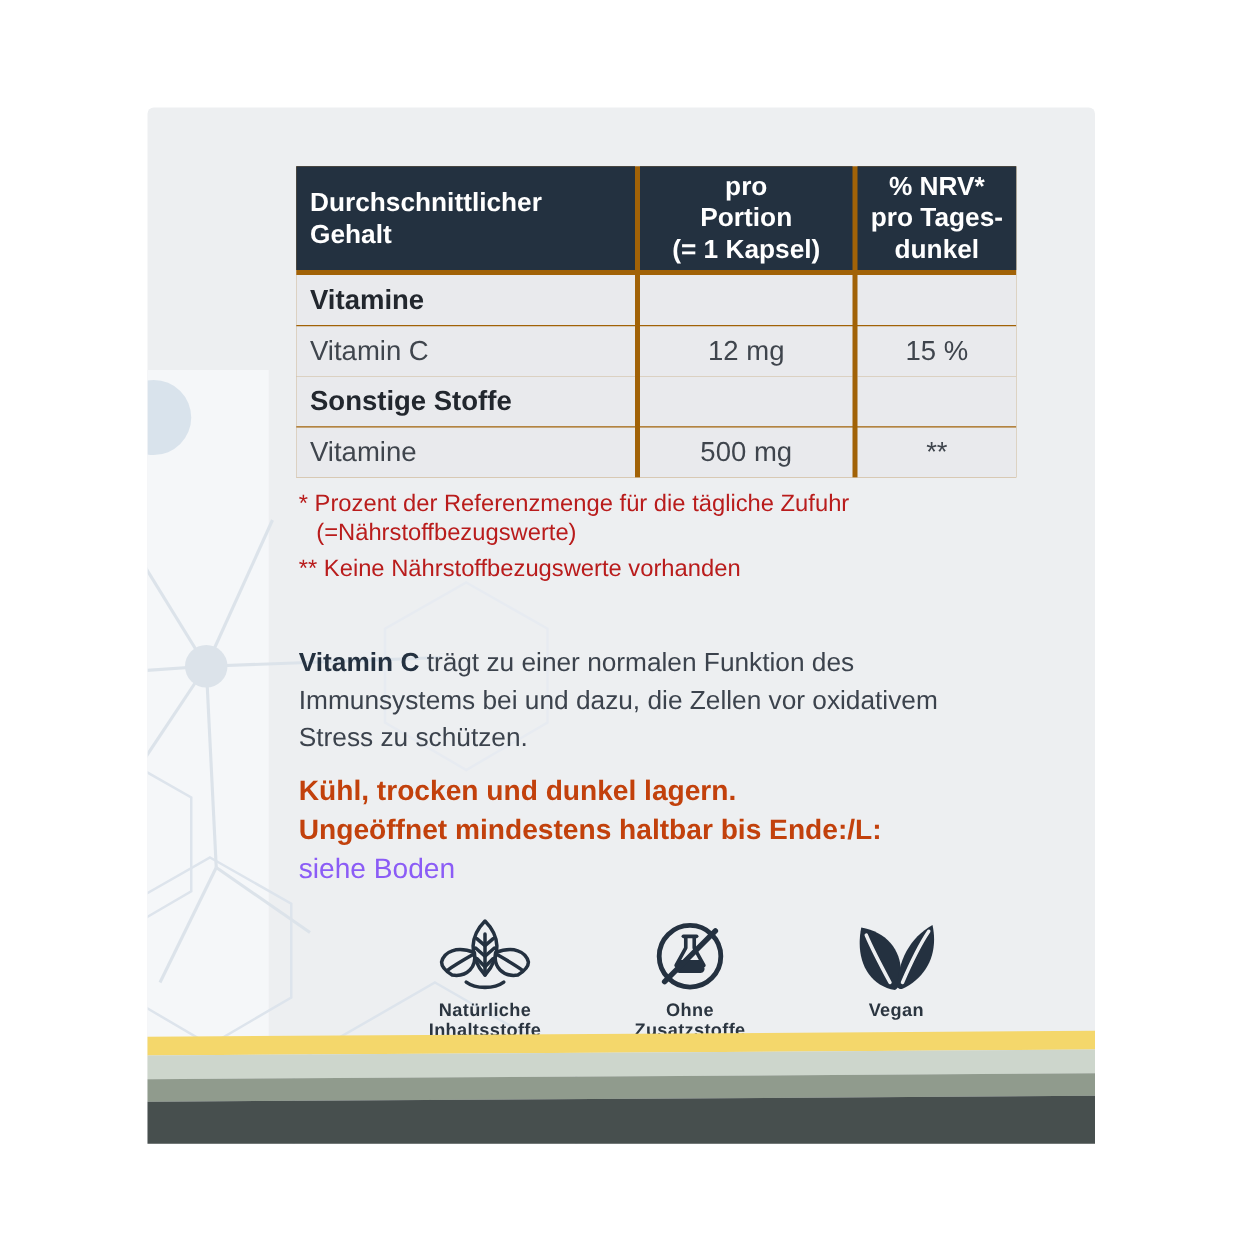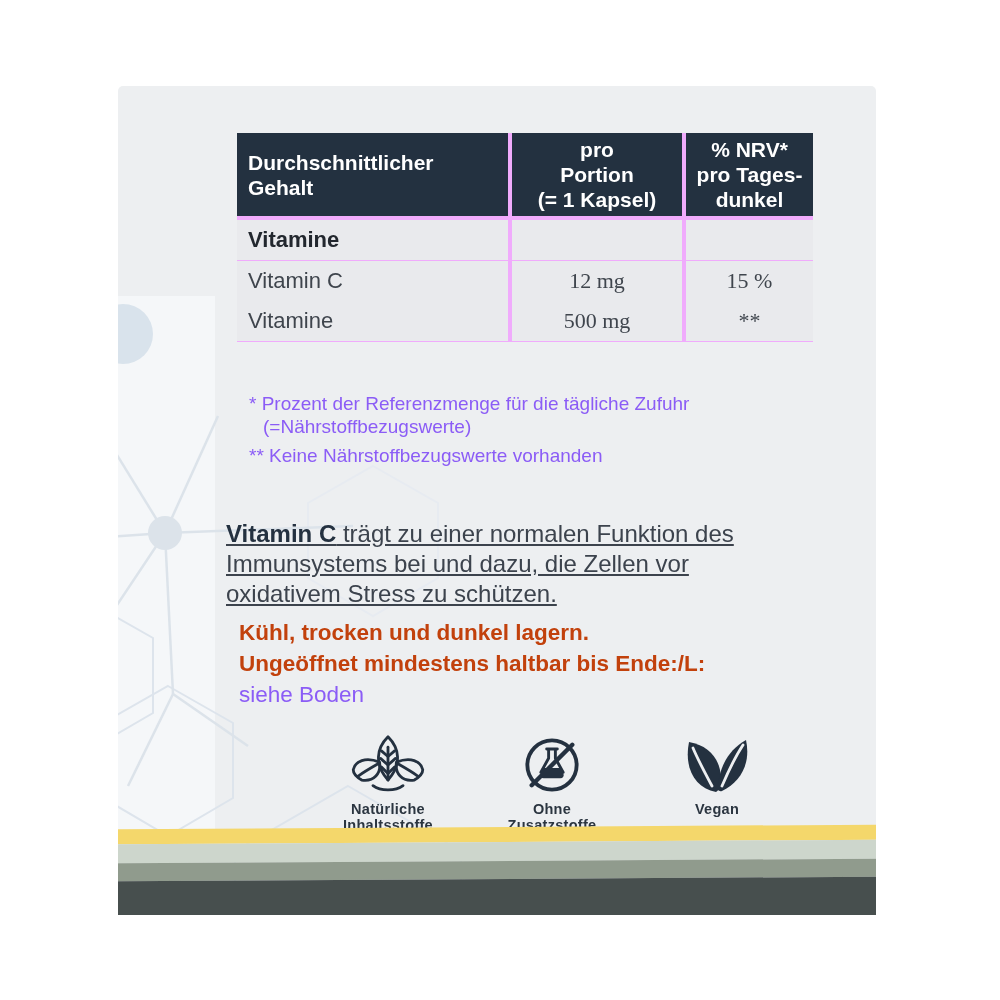--- a/index.html
+++ b/index.html
@@ -10,52 +10,52 @@
   }
   .label{
     position:absolute;left:118px;top:86px;width:758px;height:829px;
     background:#edeff1;border-radius:5px 5px 0 0;overflow:hidden;
   }
   .watermark{position:absolute;left:0;top:0;pointer-events:none;}
   .preline{white-space:pre-line;}
 
   
   .ntable{
-    position:absolute;left:119px;top:47px;width:576px;background:#f0abfc;
+    position:absolute;left:119px;top:47px;width:576px;background:#a16207;
   }
   .ntable .hdr-row{display:flex;gap:4px;height:83px;margin-bottom:4px;}
   .ntable .hdr-cell{
     background:var(--header-bg,#233140);color:#ffffff;font-weight:bold;
     font-size:21px;line-height:25px;display:flex;align-items:center;
   }
   .ntable .c1{width:271px;}
   .ntable .c2{width:170px;justify-content:center;text-align:center;}
   .ntable .c3{width:127px;justify-content:center;text-align:center;}
   .ntable .hdr-cell.c1{padding-left:11px;box-sizing:border-box;}
   .ntable .body-row{display:flex;gap:4px;height:40px;margin-bottom:0.5px;}
   .ntable .body-cell{
     background:var(--body-bg,#e9eaed);display:flex;align-items:center;
     font-size:22px;color:#3f454d;
   }
   .ntable .body-cell.c1{padding-left:11px;box-sizing:border-box;text-align:center;}
-  .ntable .body-cell.c2,.ntable .body-cell.c3{justify-content:center;font-family:Liberation Serif, serif;}
+  .ntable .body-cell.c2,.ntable .body-cell.c3{justify-content:center;}
   .ntable .cat .c1{font-weight:bold;color:#22272e;}
 
   
   .footnotes{
     position:absolute;left:121px;top:306px;font-size:19px;line-height:23px;
-    color:#8b5cf6;width:560px;margin-left:10px;
+    color:#b91c1c;width:560px;
   }
   .footnotes .indent{padding-left:14px;}
   .footnotes .fn2{margin-top:6px;}
 
   
   .claim{
-    position:absolute;left:108px;top:409px;width:552px;
-    font-size:24px;line-height:30px;color:#3c434d;text-decoration:underline;
+    position:absolute;left:121px;top:409px;width:552px;
+    font-size:21px;line-height:30px;color:#3c434d;
   }
   .claim .bold-lead{font-weight:bold;color:#243140;}
 
   
   .storage{
     position:absolute;left:121px;top:531px;width:620px;
     font-size:22.5px;line-height:31px;
   }
   .storage .b{font-weight:bold;color:#c2410c;}
   .storage .r{color:#8b5cf6;}
@@ -126,20 +126,25 @@
     <div class="body-row cat">
       <div class="body-cell c1">Vitamine</div>
       <div class="body-cell c2"></div>
       <div class="body-cell c3"></div>
     </div>
     <div class="body-row">
       <div class="body-cell c1">Vitamin C</div>
       <div class="body-cell c2">12 mg</div>
       <div class="body-cell c3">15 %</div>
     </div>
+    <div class="body-row cat">
+      <div class="body-cell c1">Sonstige Stoffe</div>
+      <div class="body-cell c2"></div>
+      <div class="body-cell c3"></div>
+    </div>
     <div class="body-row">
       <div class="body-cell c1">Vitamine</div>
       <div class="body-cell c2">500 mg</div>
       <div class="body-cell c3">**</div>
     </div>
   </div>
 
   <div class="footnotes">
     <div>* Prozent der Referenzmenge für die tägliche Zufuhr</div>
     <div class="indent">(=Nährstoffbezugswerte)</div>

